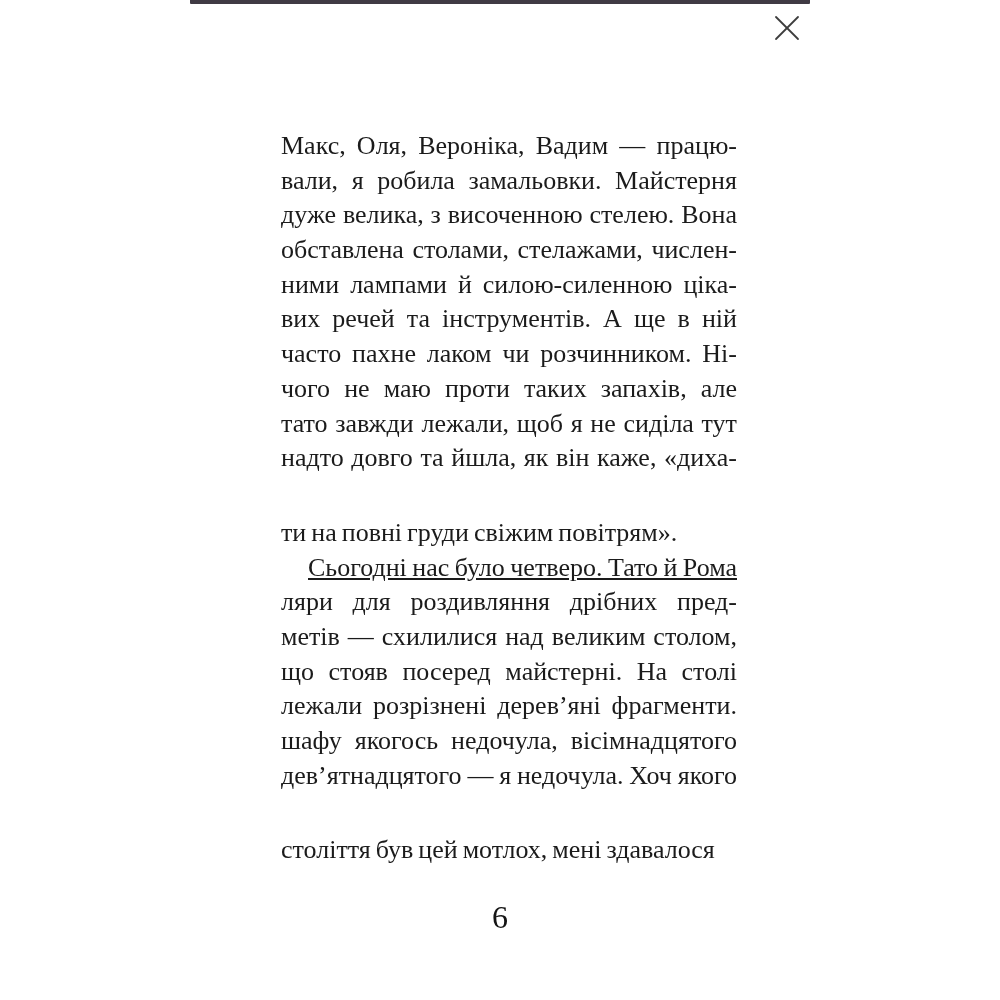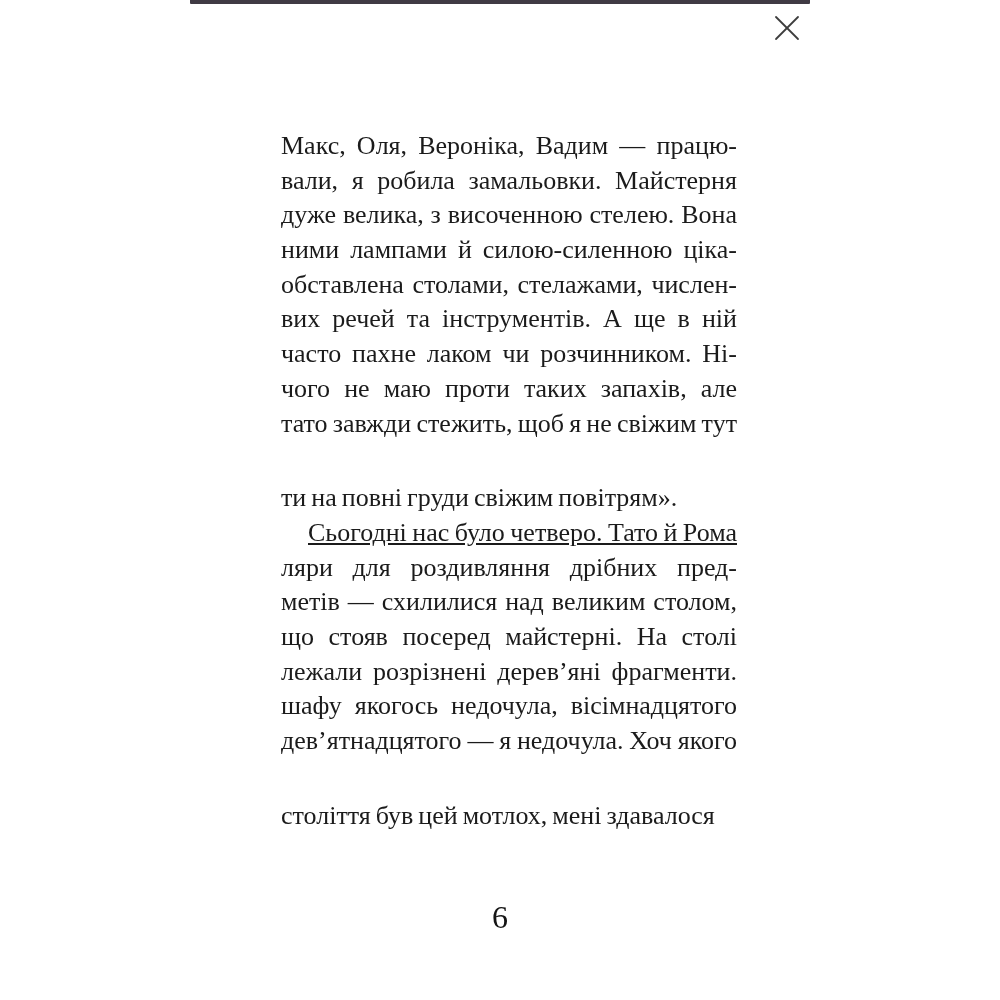--- a/index.html
+++ b/index.html
@@ -75,26 +75,27 @@
         <line x1="26" y1="4" x2="4" y2="26" stroke="#3c3c3c" stroke-width="1.8" stroke-linecap="round"></line>
       </svg>
     </span>
   </button>
 
   <div class="text-block">
       <div class="paragraph">
         <div class="line">Макс, Оля, Вероніка, Вадим — працю-</div>
         <div class="line">вали, я робила замальовки. Майстерня</div>
         <div class="line">дуже велика, з височенною стелею. Вона</div>
+        <div class="line">обставлена столами, стелажами, числен-</div>
         <div class="line">ними лампами й силою-силенною ціка-</div>
-        <div class="line">обставлена столами, стелажами, числен-</div>
         <div class="line">вих речей та інструментів. А ще в ній</div>
         <div class="line">часто пахне лаком чи розчинником. Ні-</div>
         <div class="line">чого не маю проти таких запахів, але</div>
-        <div class="line">тато завжди стежить, щоб я не свіжим тут</div>
+        <div class="line">тато завжди лежали, щоб я не сиділа тут</div>
+        <div class="line">надто довго та йшла, як він каже, «диха-</div>
         <div class="line last">ти на повні груди свіжим повітрям».</div>
       </div>
       <div class="paragraph">
         <div class="line indent">Сьогодні нас було четверо. Тато й Рома</div>
         <div class="line">ляри для роздивляння дрібних пред-</div>
         <div class="line">метів — схилилися над великим столом,</div>
         <div class="line">що стояв посеред майстерні. На столі</div>
         <div class="line">лежали розрізнені дерев’яні фрагменти.</div>
         <div class="line">шафу якогось недочула, вісімнадцятого чи</div>
         <div class="line">дев’ятнадцятого — я недочула. Хоч якого</div>

